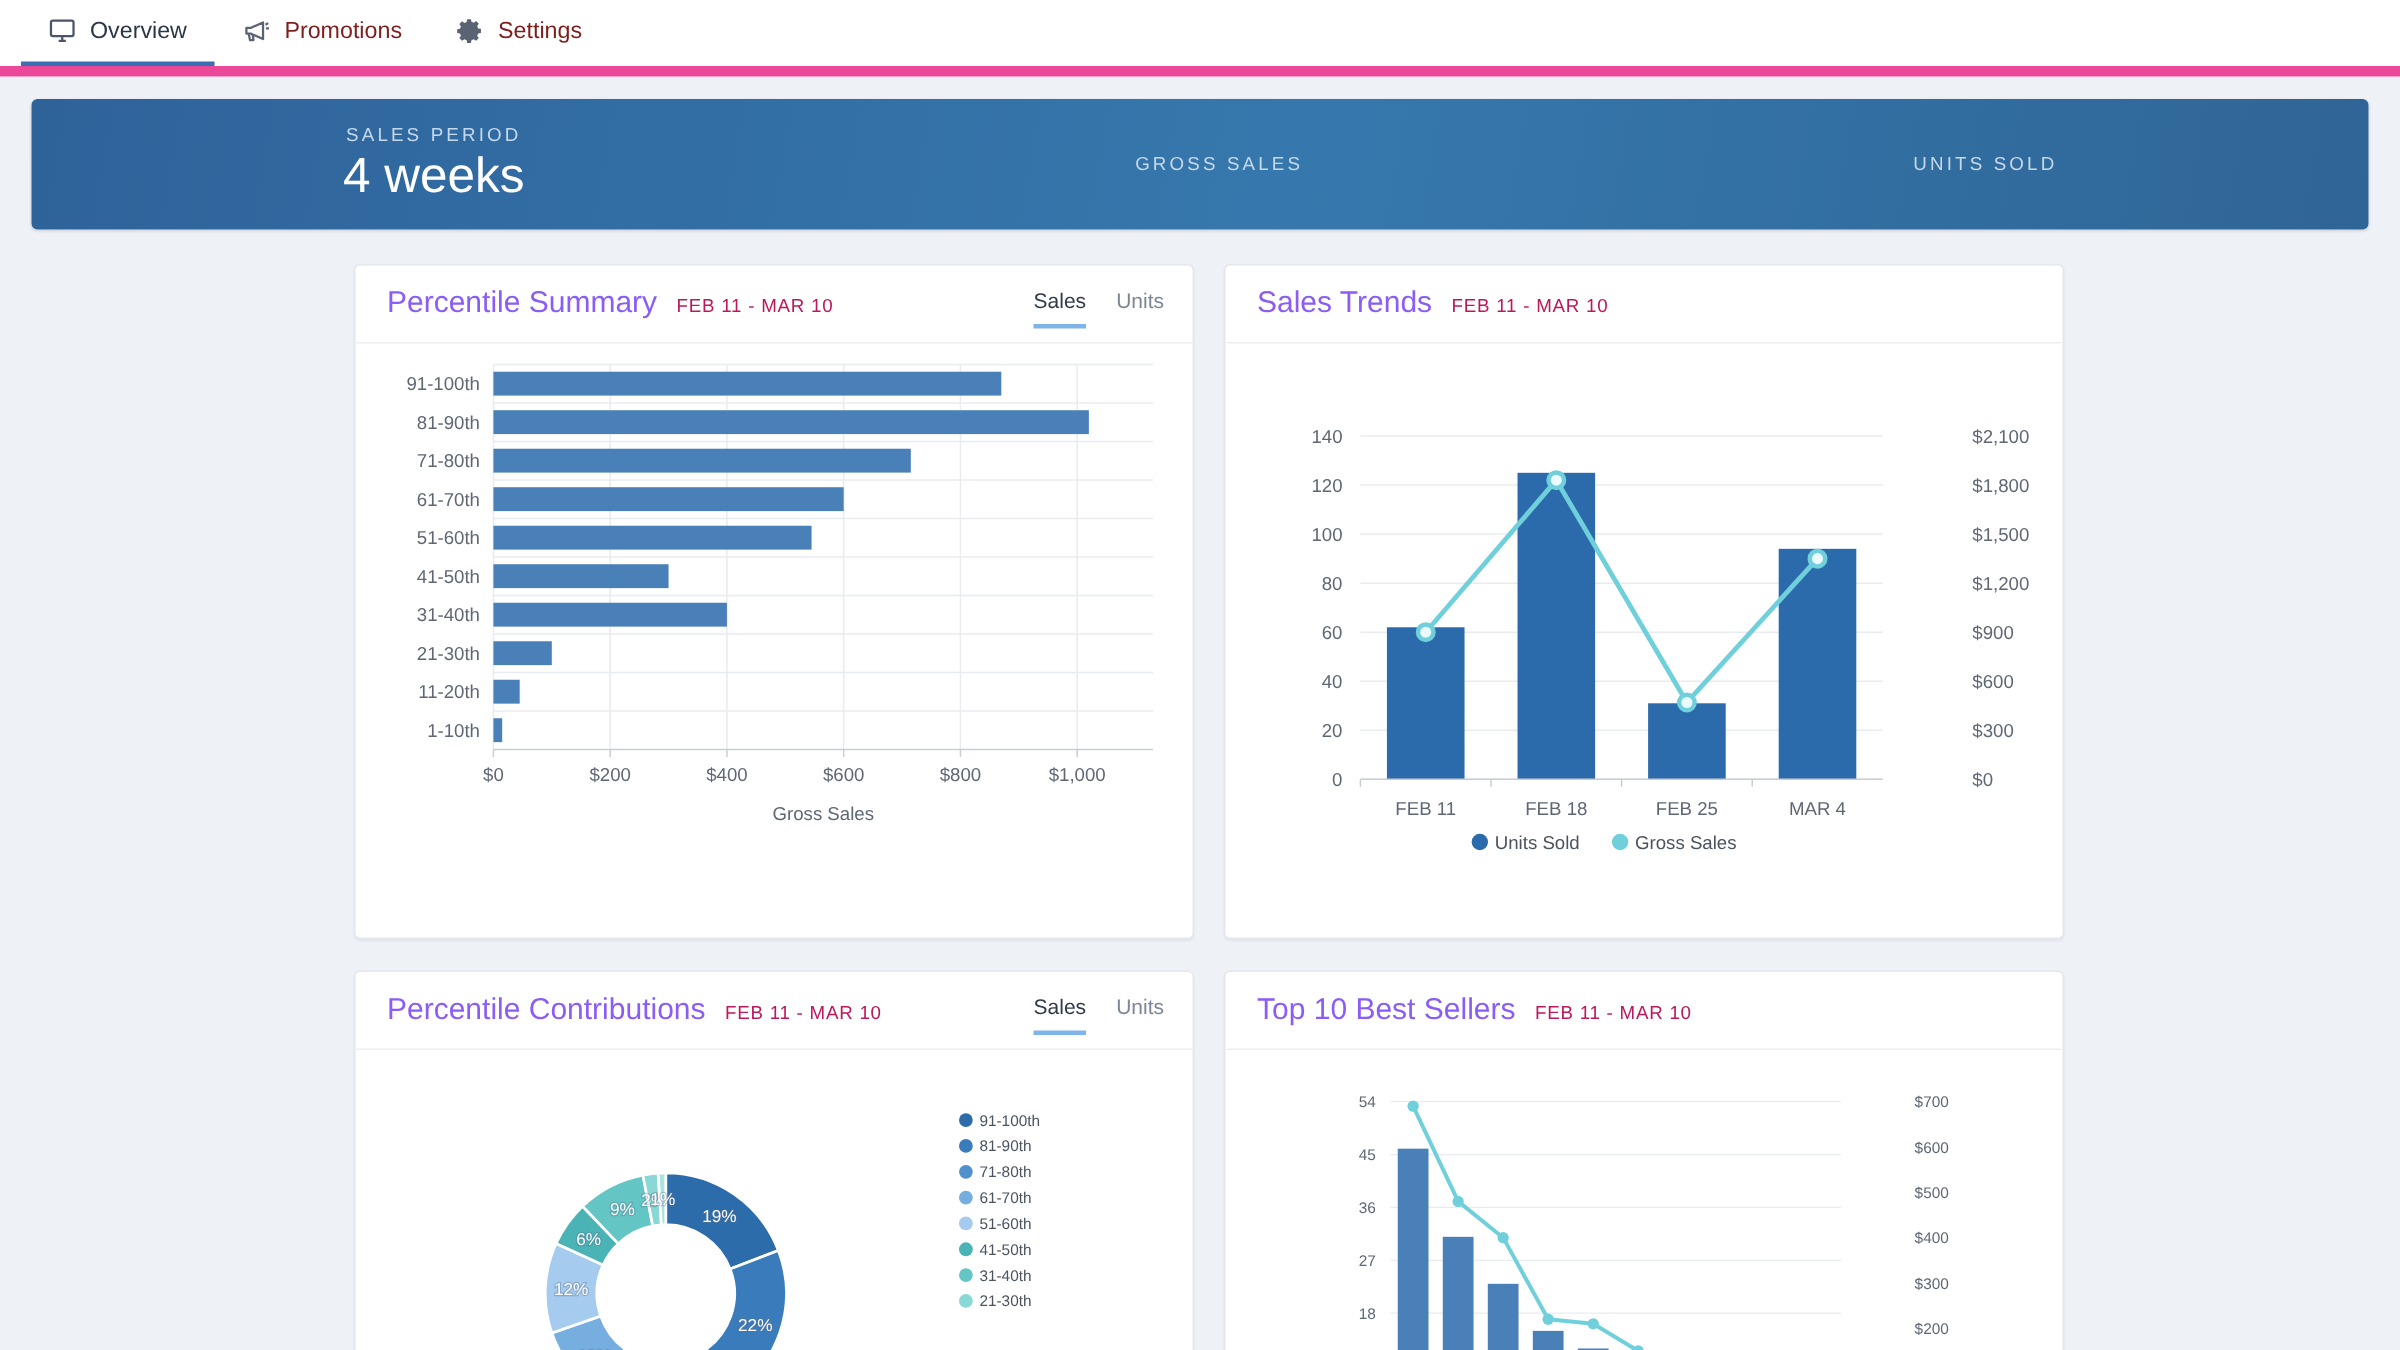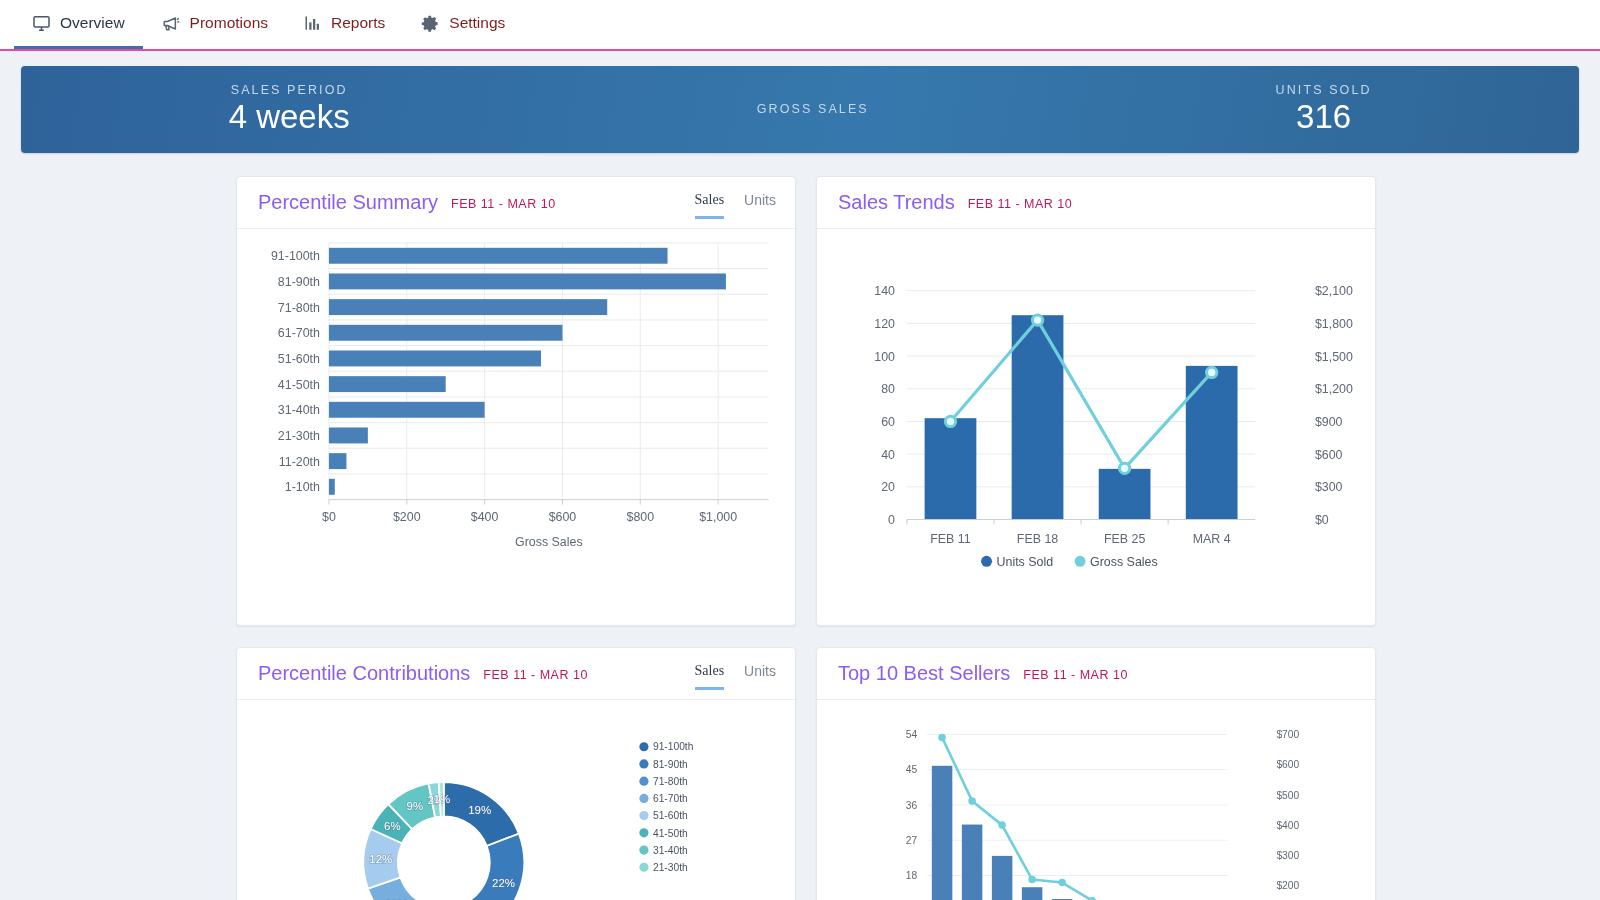--- a/index.html
+++ b/index.html
@@ -8,21 +8,21 @@
     overflow: hidden;
     background: #eef1f6;
     font-family: "Liberation Sans", sans-serif;
     color: #3c4858;
   }
 
   
   .navbar {
     height: 51px;
     background: #ffffff;
-    border-bottom: 2px solid #ec4899;
+    border-bottom: 7px solid #ec4899;
     display: flex;
     align-items: stretch;
     padding-left: 14px;
   }
   .nav-tab {
     display: flex; align-items: center; gap: 9px;
     padding: 0 18px;
     font-size: 15.5px;
     color: #7f1d1d;
     cursor: pointer;
@@ -81,21 +81,21 @@
   .card-range {
     font-size: 12.5px; color: #be185d;
     letter-spacing: .5px; margin-left: 13px; padding-top: 3px;
   }
   .toggle { margin-left: auto; display: flex; gap: 20px; padding-top: 6px; }
   .toggle-item {
     font-size: 14px; color: #7d8696;
     padding-bottom: 8px; border-bottom: 3px solid transparent;
     cursor: pointer;
   }
-  .toggle-item.active { color: #303a4b; border-bottom-color: #7fb4e8; font-family: Liberation Serif, serif; }
+  .toggle-item.active { color: #303a4b; border-bottom-color: #7fb4e8; }
 
   .card-body { position: relative; width: 100%; height: calc(100% - 52px); }
   svg.plot { display: block; width: 100%; height: 100%; }
 
   .tick { font-size: 12.5px; fill: #5f6775; font-family: "Liberation Sans", sans-serif; }
   .tick-r { font-size: 12.5px; fill: #5f6775; font-family: "Liberation Sans", sans-serif; }
   .axis-title { font-size: 12.5px; fill: #5f6775; font-family: "Liberation Sans", sans-serif; }
   .gridline { stroke: #e8ebef; stroke-width: 1; }
   .axisline { stroke: #c9ced6; stroke-width: 1; }
   .slice-label {
@@ -125,31 +125,20 @@
       <svg width="20" height="19" viewBox="0 0 24 24" fill="none" stroke="#5a6374" stroke-width="1.9" stroke-linejoin="round">
         <path d="M3.5 9.5v5h4l10 4.5V5L7.5 9.5z"></path>
         <path d="M5.5 14.8l1 5h3l-.8-5"></path>
         <line x1="20" y1="10" x2="22.5" y2="10"></line>
         <line x1="19.6" y1="7" x2="21.8" y2="5.6"></line>
       </svg>
     </span>
     <span>Promotions</span>
   </div>
 
-  <div class="nav-tab">
-    <span>
-      <svg width="18" height="18" viewBox="0 0 24 24" fill="#5a6374">
-        <rect x="2" y="3" width="2" height="18" rx=".5"></rect>
-        <rect x="7" y="11" width="3" height="10" rx=".5"></rect>
-        <rect x="12" y="6.5" width="3" height="14.5" rx=".5"></rect>
-        <rect x="17" y="13" width="3" height="8" rx=".5"></rect>
-      </svg>
-    </span>
-    <span>Reports</span>
-  </div>
 
   <div class="nav-tab">
     <span>
       <svg width="19" height="19" viewBox="0 0 24 24" fill="#5a6374">
         <path d="M12 8.2a3.8 3.8 0 100 7.6 3.8 3.8 0 000-7.6zm0 5.9a2.1 2.1 0 110-4.2 2.1 2.1 0 010 4.2z"></path>
         <path d="M21 13.6v-3.2l-2.4-.4a7 7 0 00-.8-1.9l1.4-2-2.3-2.3-2 1.4a7 7 0 00-1.9-.8L12.6 2.3H9.4L9 4.7a7 7 0 00-1.9.8l-2-1.4-2.3 2.3 1.4 2a7 7 0 00-.8 1.9l-2.4.4v3.2l2.4.4c.2.7.4 1.3.8 1.9l-1.4 2 2.3 2.3 2-1.4c.6.4 1.2.6 1.9.8l.4 2.4h3.2l.4-2.4c.7-.2 1.3-.4 1.9-.8l2 1.4 2.3-2.3-1.4-2c.4-.6.6-1.2.8-1.9l2.4-.4z"></path>
       </svg>
     </span>
     <span>Settings</span>
   </div>
@@ -158,21 +147,20 @@
 <div class="kpi-banner">
   <div class="kpi">
     <div class="kpi-label">SALES PERIOD</div>
     <div class="kpi-value">4 weeks</div>
   </div>
   <div class="kpi">
     <div class="kpi-label">GROSS SALES</div>
   </div>
   <div class="kpi">
     <div class="kpi-label">UNITS SOLD</div>
-    <div class="kpi-value">316</div>
   </div>
 </div>
 
 <div class="grid">
 
   <div class="card card-tall">
     <div class="card-head">
       <div class="card-title">Percentile Summary</div>
       <div class="card-range">FEB 11 - MAR 10</div>
       <div class="toggle">

